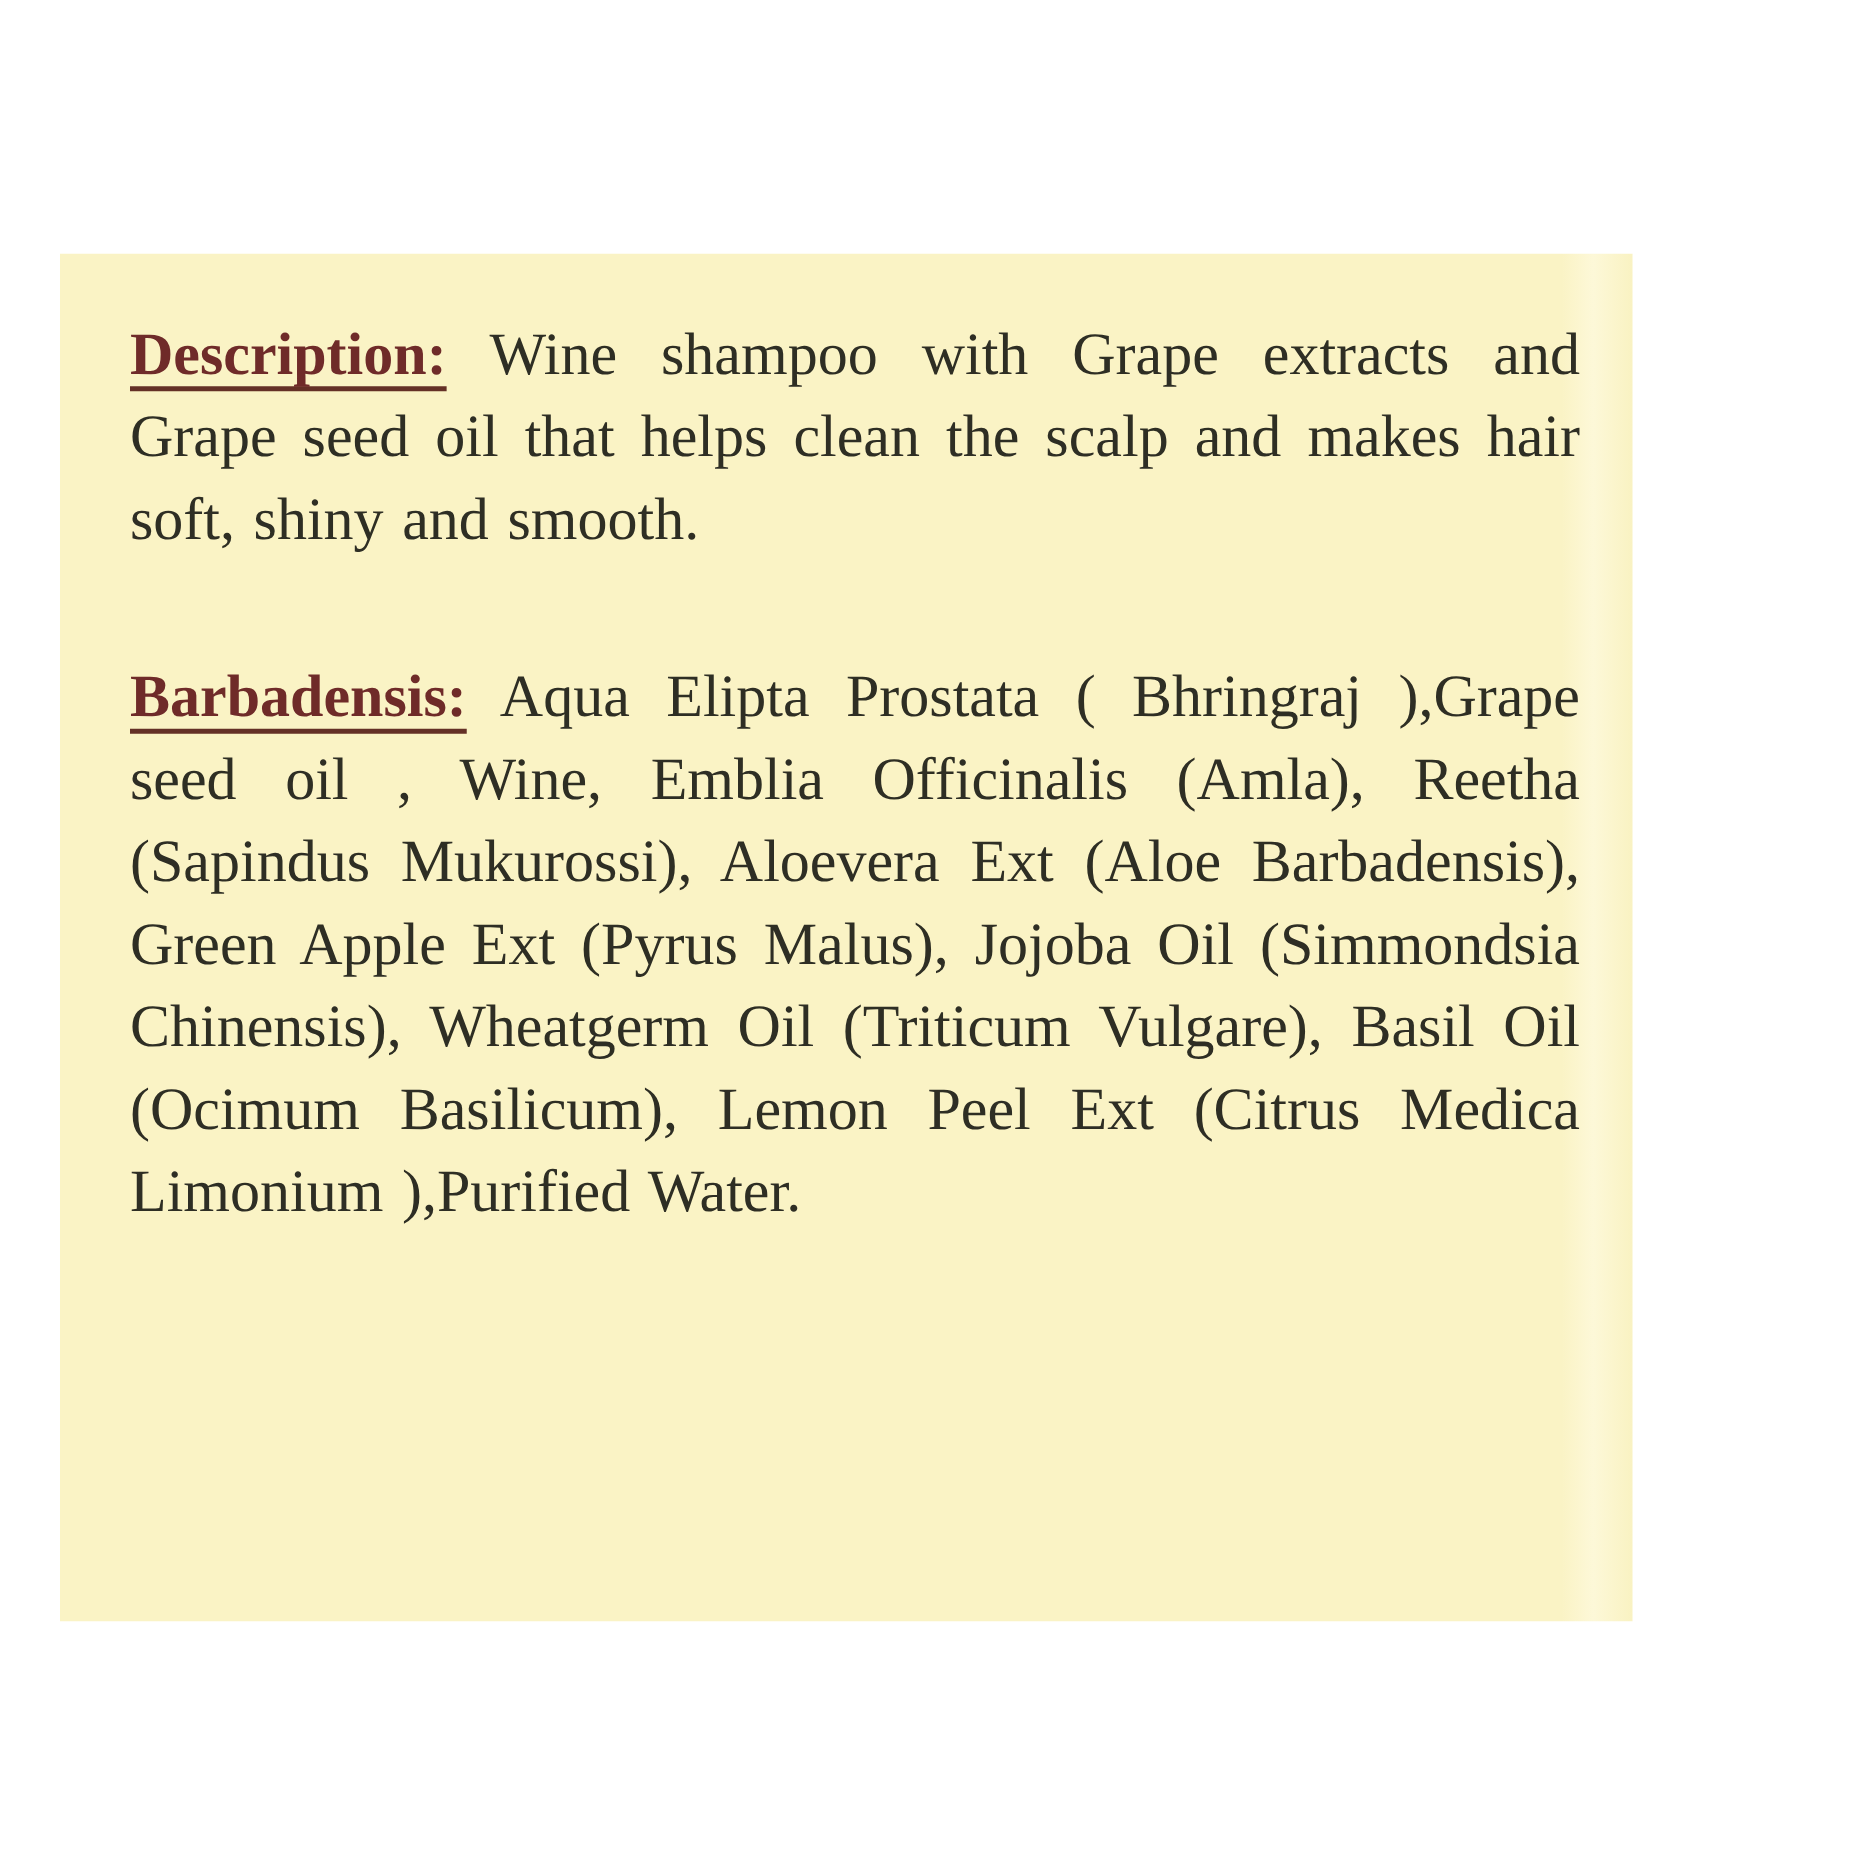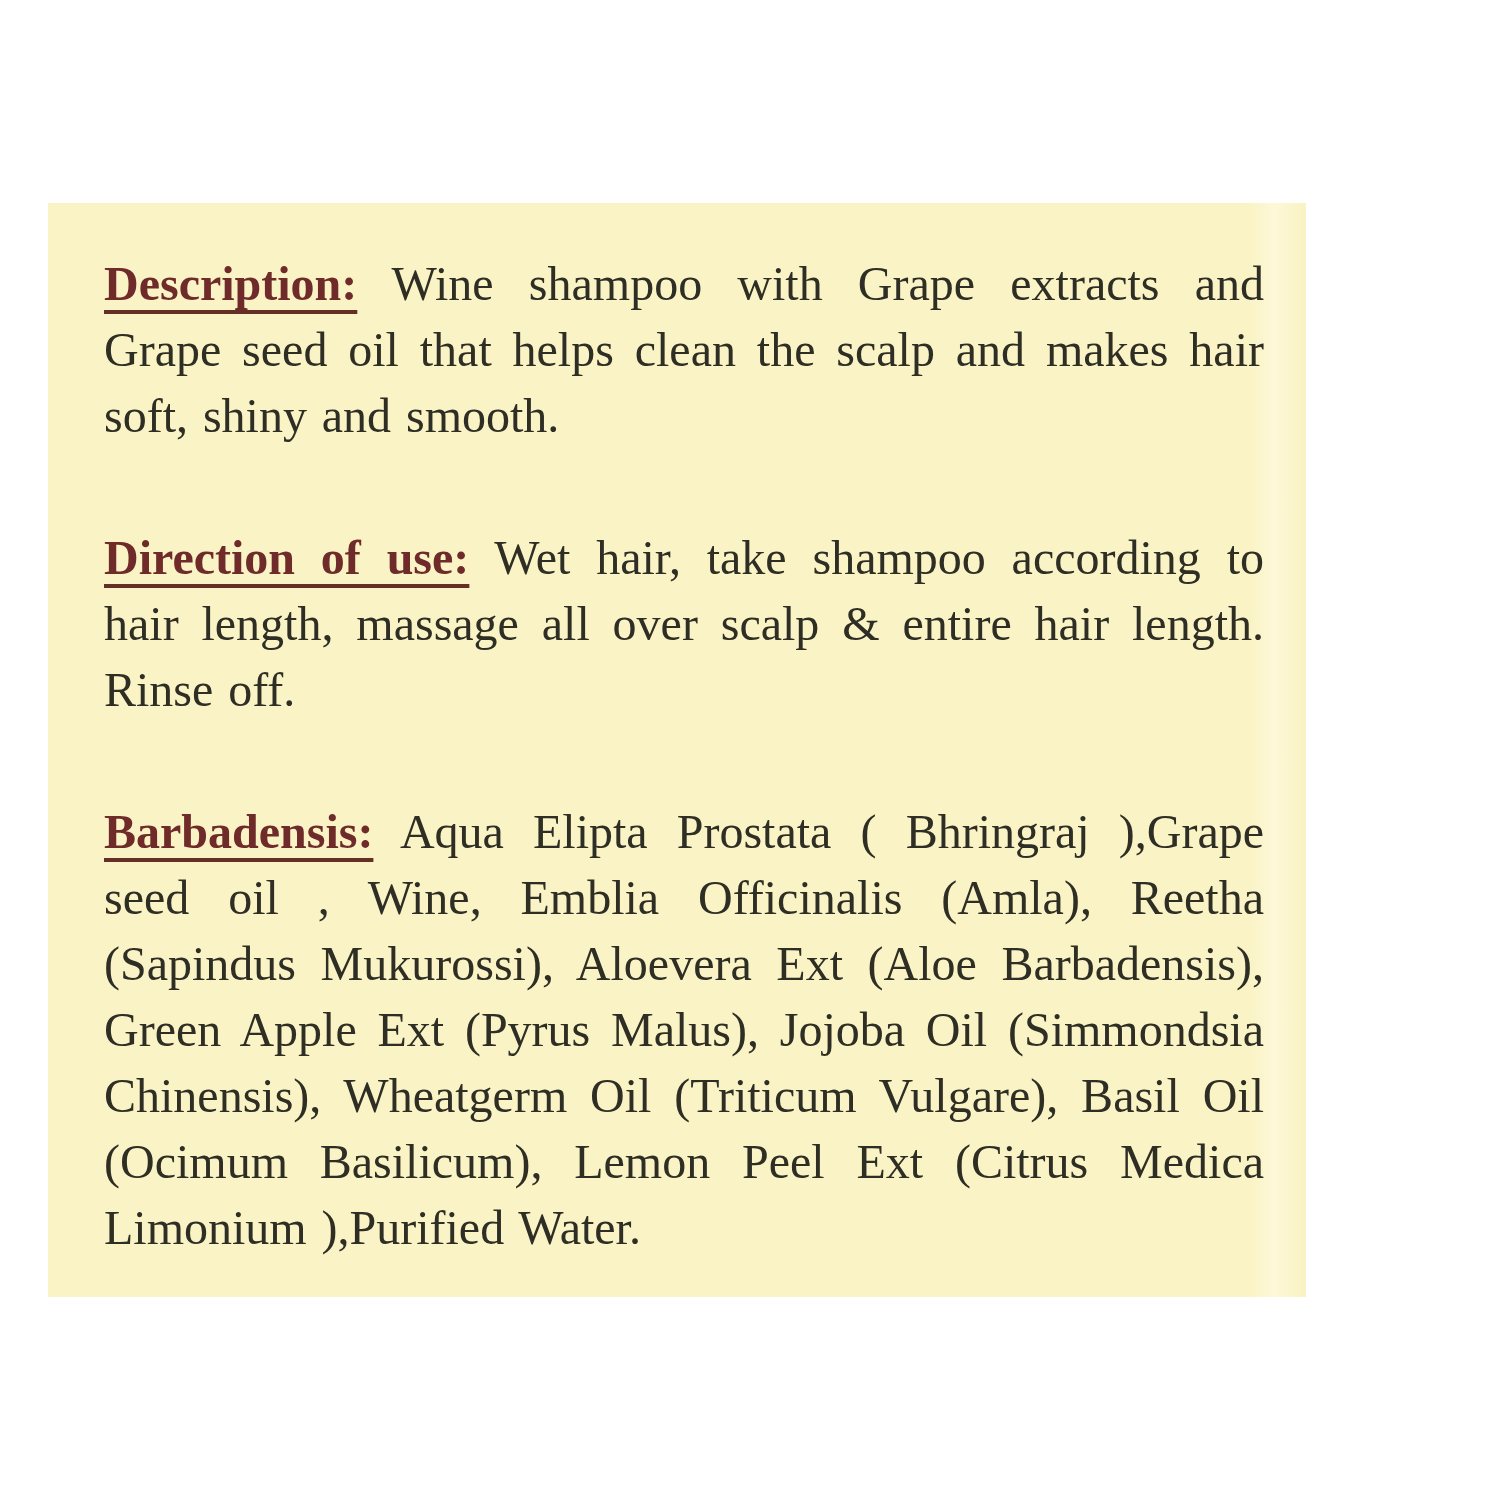--- a/index.html
+++ b/index.html
@@ -52,24 +52,20 @@
 <body>
 
 <div class="label-panel">
   <div class="label-content">
 
     <p class="section">
       <span class="section-heading">Description:</span>
       <span class="section-body">Wine shampoo with Grape extracts and Grape seed oil that helps clean the scalp and makes hair soft, shiny and smooth.</span>
     </p>
 
-    <p class="section">
-      <span class="section-heading">Direction of use:</span>
-      <span class="section-body">Wet hair, take shampoo according to hair length, massage all over scalp &amp; entire hair length. Rinse off.</span>
-    </p>
 
     <p class="section">
       <span class="section-heading">Barbadensis:</span>
       <span class="section-body">Aqua Elipta Prostata ( Bhringraj ),Grape seed oil , Wine, Emblia Officinalis (Amla), Reetha (Sapindus Mukurossi), Aloevera Ext (Aloe Barbadensis), Green Apple Ext (Pyrus Malus), Jojoba Oil (Simmondsia Chinensis), Wheatgerm Oil (Triticum Vulgare), Basil Oil (Ocimum Basilicum), Lemon Peel Ext (Citrus Medica Limonium ),Purified Water.</span>
     </p>
 
   </div>
 </div>
 
 </body></html>

